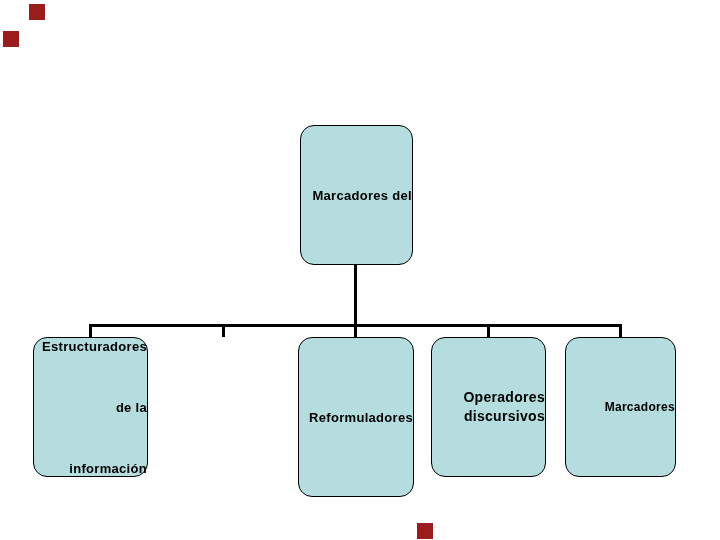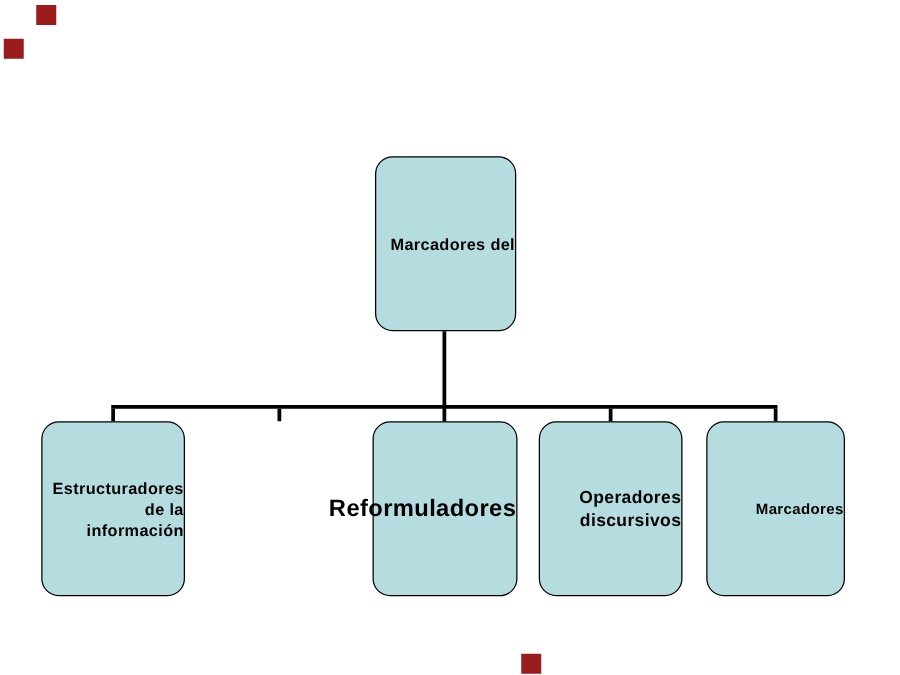--- a/index.html
+++ b/index.html
@@ -18,23 +18,23 @@
     border:1px solid var(--node-border);
     border-radius:14px;
     display:flex; flex-direction:column; justify-content:center; align-items:flex-end;
     text-align:center; color:var(--text); font-weight:bold;
     letter-spacing:0.3px;
   }
   .node .line{display:block; white-space:nowrap;}
   
   .root{left:300px; top:125px; width:113px; height:140px; font-size:13px; line-height:33px;}
   
-  .n0{left:33px;  top:337px; width:115px; height:140px; font-size:13px;   line-height:17px;}
+  .n0{left:33px;  top:337px; width:115px; height:140px; font-size:13px;   line-height:17px;gap:44px;}
   .n1{left:167px; top:337px; width:113px; height:140px; font-size:15px;   line-height:19px;}
-  .n2{left:298px; top:337px; width:116px; height:140px; font-size:19px;   line-height:17px;}
+  .n2{left:298px; top:337px; width:116px; height:160px; font-size:13px;   line-height:17px;}
   .n3{left:431px; top:337px; width:115px; height:140px; font-size:14px;   line-height:19px;}
   .n4{left:565px; top:337px; width:111px; height:140px; font-size:12px;   line-height:17px;}
   
   .conn{position:absolute; background:var(--connector);}
   .trunk{left:354px; top:265px; width:3px; height:62px;}
   .hbar {left:89px;  top:324px; width:533px; height:3px;}
   .drop {top:327px; width:3px; height:10px;}
   .d0{left:89px;}  .d1{left:222px;} .d2{left:354px;} .d3{left:487px;} .d4{left:619px;}
   
   .accent{position:absolute; background:var(--accent);}

